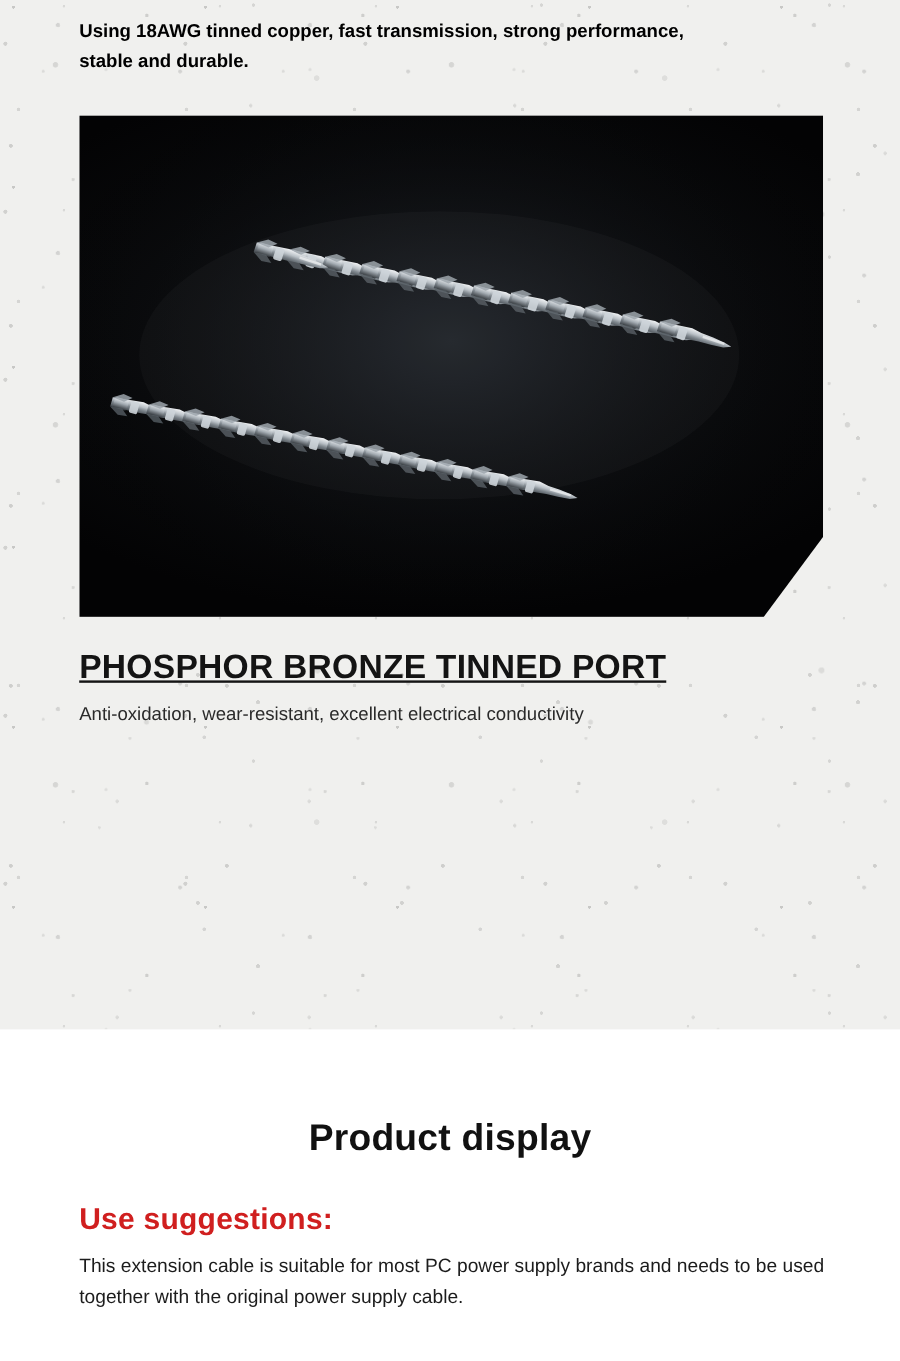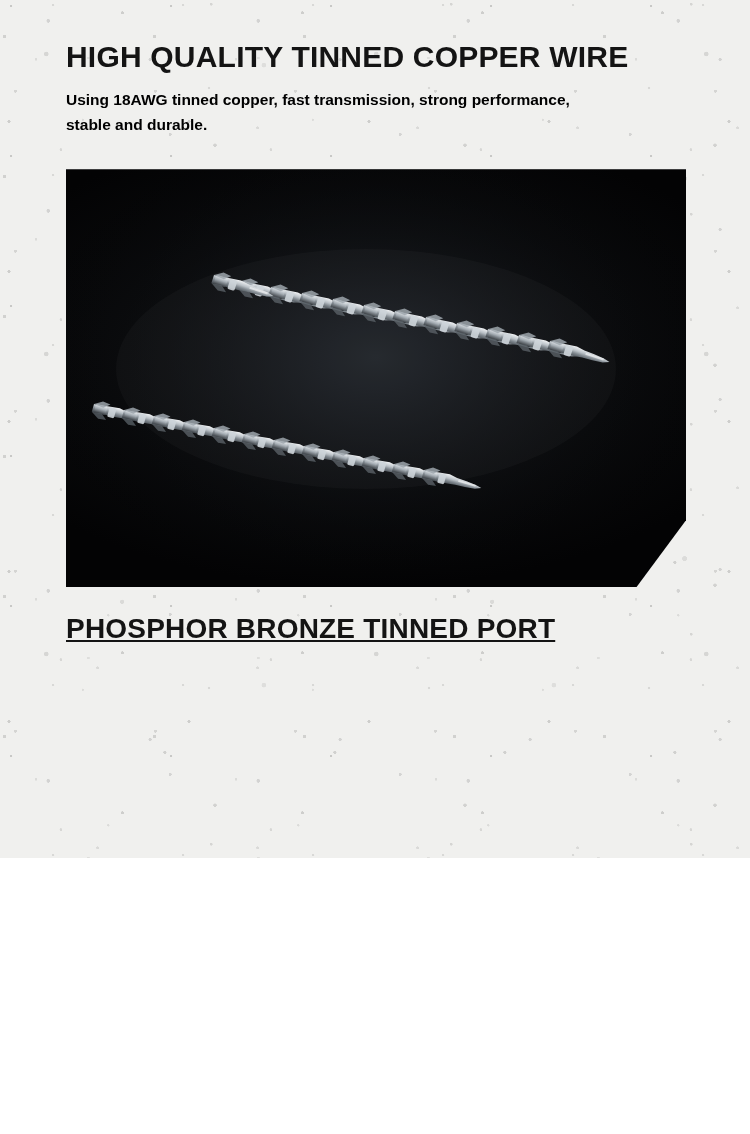--- a/index.html
+++ b/index.html
@@ -149,21 +149,20 @@
 </head>
 <body>
 
 <div class="page">
 
   <section class="panel-top">
     <div class="noise"></div>
     <div class="noise2"></div>
 
     <div class="content">
-      <h1 class="headline">HIGH QUALITY TINNED COPPER WIRE</h1>
       <p class="sub">Using 18AWG tinned copper, fast transmission, strong performance, stable and durable.</p>
 
       <div class="photo-wrap">
         <div class="photo"></div>
         <svg class="pins" viewBox="0 0 620 418" preserveAspectRatio="none">
           <defs>
             <linearGradient id="metal" x1="0" y1="0" x2="0" y2="1">
               <stop offset="0%" stop-color="#f2f4f6"></stop>
               <stop offset="38%" stop-color="#b9c0c6"></stop>
               <stop offset="62%" stop-color="#7d858c"></stop>
@@ -266,17 +265,23 @@
             <g transform="translate(358,301) rotate(16) scale(1.0)">
                 <use href="#pin"></use>
               </g>
           </g>
 
           <ellipse cx="300" cy="200" rx="250" ry="120" fill="#ffffff" opacity="0.028"></ellipse>
         </svg>
       </div>
 
       <h2 class="sec-title">PHOSPHOR BRONZE TINNED PORT</h2>
+      <p class="sec-sub">Anti-oxidation, wear-resistant, excellent electrical conductivity</p>
     </div>
   </section>
 
+  <section class="panel-bottom">
+    <h2 class="display-title">Product display</h2>
+    <h3 class="use-title">Use suggestions:</h3>
+    <p class="use-body">This extension cable is suitable for most PC power supply brands and needs to be used together with the original power supply cable.</p>
+  </section>
 
 </div>
 
 </body></html>

